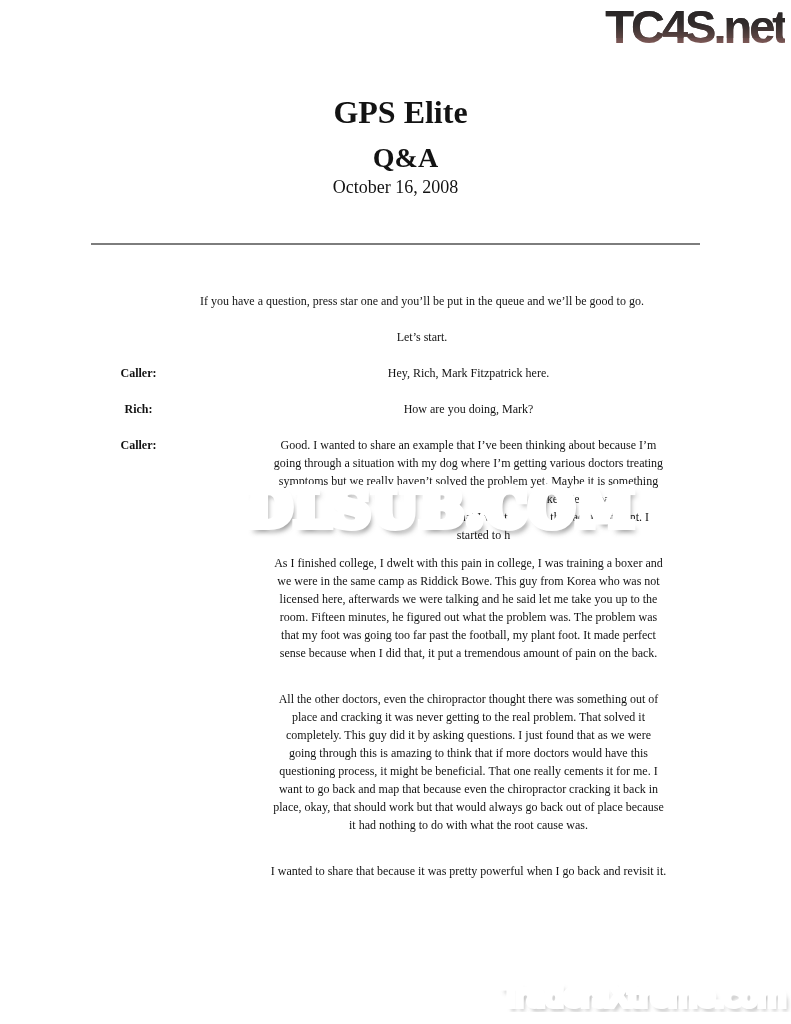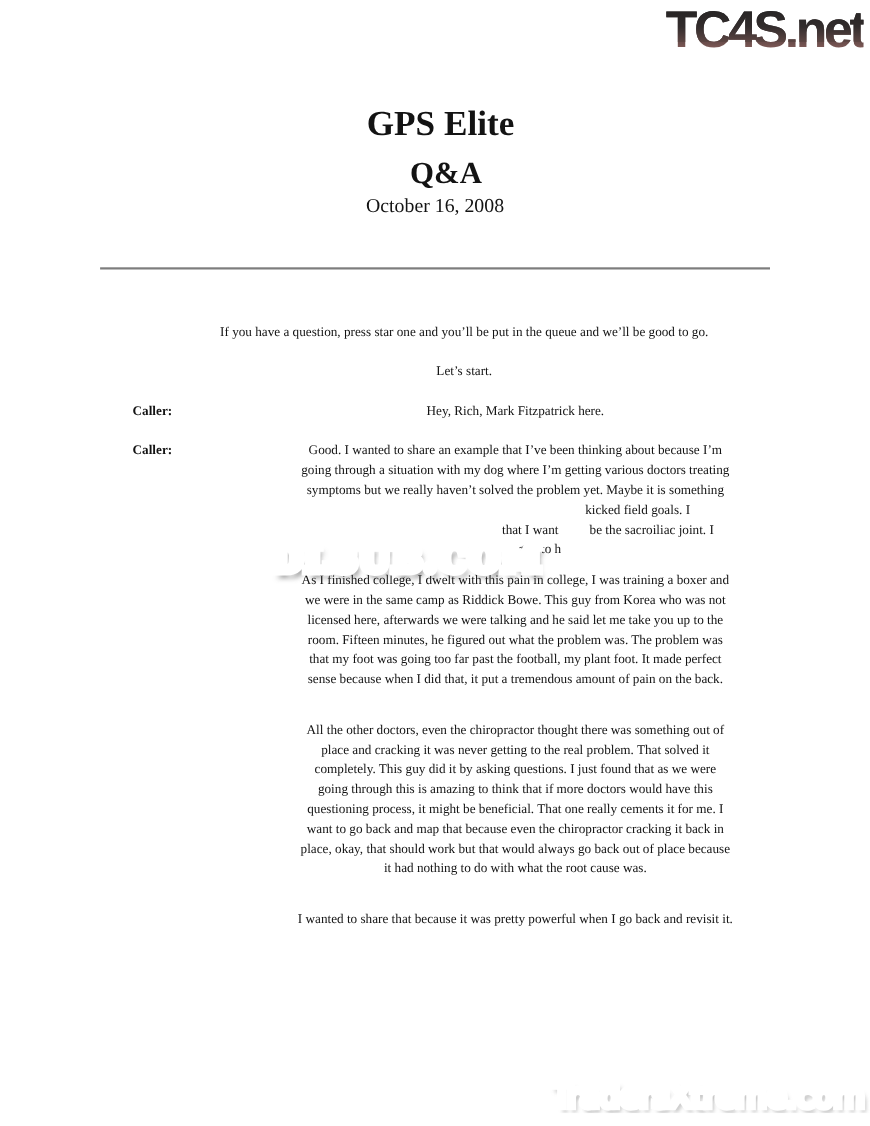--- a/index.html
+++ b/index.html
@@ -66,21 +66,21 @@
   .outlined::before{
     content:attr(data-text);
     position:absolute;left:0;top:0;z-index:-1;
     color:#ffffff;
     -webkit-text-stroke:7px #ffffff;
     text-shadow:4px 6px 5px rgba(70,70,70,0.55);
   }
   .dlsub{
     position:absolute;left:247px;top:486px;
     font-family:"DejaVu Serif", serif;
-    font-weight:bold;font-size:32px;line-height:44px;
+    font-weight:bold;font-size:52px;line-height:44px;
     letter-spacing:2px;
     background:linear-gradient(180deg,#f3716d 0%,#e6474a 28%,#d02229 55%,#ab1118 100%);
     -webkit-background-clip:text;background-clip:text;
     color:transparent;
   }
   .dlsub::before{-webkit-text-stroke:8px #ffffff;}
   .txtreme{
     position:absolute;right:5px;top:979px;
     font-family:"DejaVu Sans", sans-serif;
     font-weight:normal;font-size:29px;line-height:34px;
@@ -108,20 +108,24 @@
 
     <div class="block pre">If you have a question, press star one and you’ll be put in the queue and we’ll be good to go.</div>
 
     <div class="block pre">Let’s start.</div>
 
     <div class="block turn">
       <span class="spk">Caller:</span>
       <div class="txt-col pre">Hey, Rich, Mark Fitzpatrick here.</div>
     </div>
 
+    <div class="block turn">
+      <span class="spk">Rich:</span>
+      <div class="txt-col pre">How are you doing, Mark?</div>
+    </div>
 
     <div class="block turn">
       <span class="spk">Caller:</span>
       <div class="txt-col">
         <div class="pre">Good. I wanted to share an example that I’ve been thinking about because I’m
 going through a situation with my dog where I’m getting various doctors treating
 symptoms but we really haven’t solved the problem yet. Maybe it is something</div>
         <div class="gapline gap1">
           <span>that I want </span>
           <span class="frag-right">kicked field goals. I</span>

